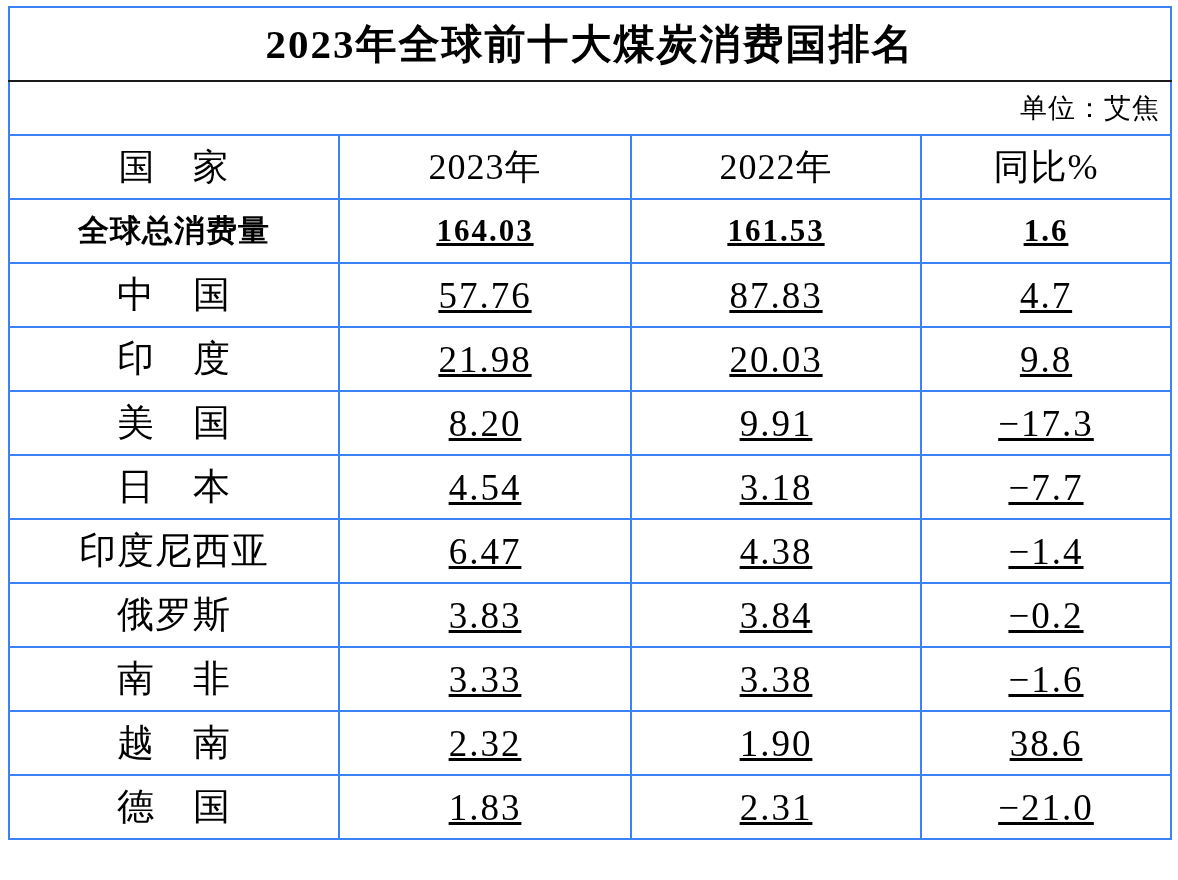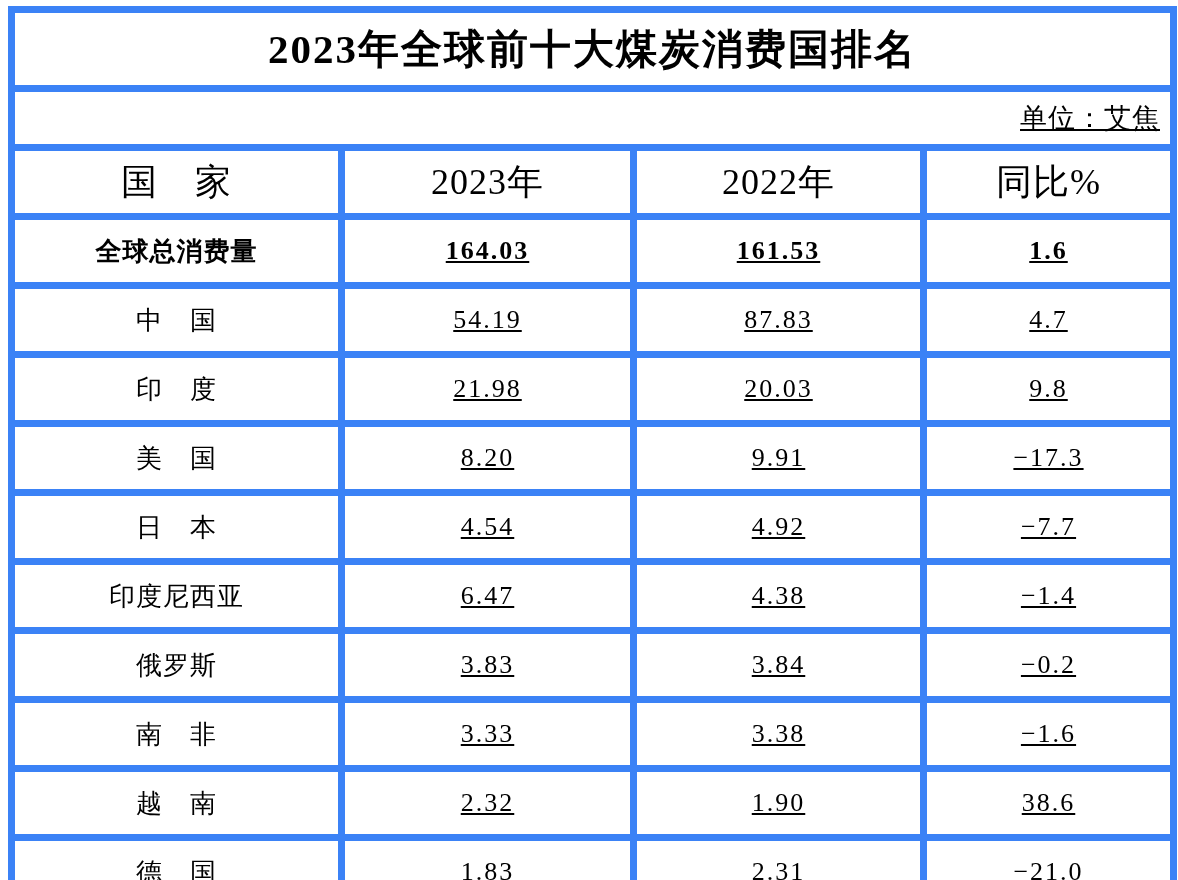--- a/index.html
+++ b/index.html
@@ -23,21 +23,21 @@
   }
 
   table.coal {
     border-collapse: collapse;
     table-layout: fixed;
     width: 1162px;
     margin: 0 auto;
   }
 
   table.coal td {
-    border: 7px solid #3b82f6;
+    border: 2px solid #3b82f6;
     text-align: center;
     vertical-align: middle;
     font-family: "Liberation Serif", "DejaVu Serif", serif;
     padding: 0;
   }
 
   
   col.c-country { width: 330px; }
   col.c-y2023  { width: 292px; }
   col.c-y2022  { width: 290px; }
@@ -52,43 +52,42 @@
     border-bottom: 2px solid #1a1a1a !important;
   }
 
   
   .unit-cell {
     height: 52px;
     text-align: right !important;
     padding-right: 10px !important;
     font-size: 27px;
     letter-spacing: 1px;
-    text-decoration: underline;
   }
 
   
   .head-cell {
     height: 62px;
     font-size: 36px;
     letter-spacing: 1px;
   }
 
   
   .total-cell {
     height: 62px;
-    font-size: 26px;
+    font-size: 31px;
     font-weight: bold;
     letter-spacing: 1px;
     margin-top: 26px;
   }
 
   
   .data-cell {
     height: 62px;
-    font-size: 26px;
+    font-size: 37px;
     letter-spacing: 1px;
   }
 
   .num {
     font-family: "Liberation Serif", "DejaVu Serif", serif;
     letter-spacing: 2px;
     text-decoration: underline;
   }
 </style>
 </head>
@@ -117,40 +116,40 @@
       </tr>
       <tr>
         <td class="total-cell">全球总消费量</td>
         <td class="total-cell num">164.03</td>
         <td class="total-cell num">161.53</td>
         <td class="total-cell num">1.6</td>
       </tr>
 
       <tr>
         <td class="data-cell">中　国</td>
-        <td class="data-cell num">54.19</td>
+        <td class="data-cell num">57.76</td>
         <td class="data-cell num">87.83</td>
         <td class="data-cell num">4.7</td>
       </tr>
       <tr>
         <td class="data-cell">印　度</td>
         <td class="data-cell num">21.98</td>
         <td class="data-cell num">20.03</td>
         <td class="data-cell num">9.8</td>
       </tr>
       <tr>
         <td class="data-cell">美　国</td>
         <td class="data-cell num">8.20</td>
         <td class="data-cell num">9.91</td>
         <td class="data-cell num">−17.3</td>
       </tr>
       <tr>
         <td class="data-cell">日　本</td>
         <td class="data-cell num">4.54</td>
-        <td class="data-cell num">4.92</td>
+        <td class="data-cell num">3.18</td>
         <td class="data-cell num">−7.7</td>
       </tr>
       <tr>
         <td class="data-cell">印度尼西亚</td>
         <td class="data-cell num">6.47</td>
         <td class="data-cell num">4.38</td>
         <td class="data-cell num">−1.4</td>
       </tr>
       <tr>
         <td class="data-cell">俄罗斯</td>

